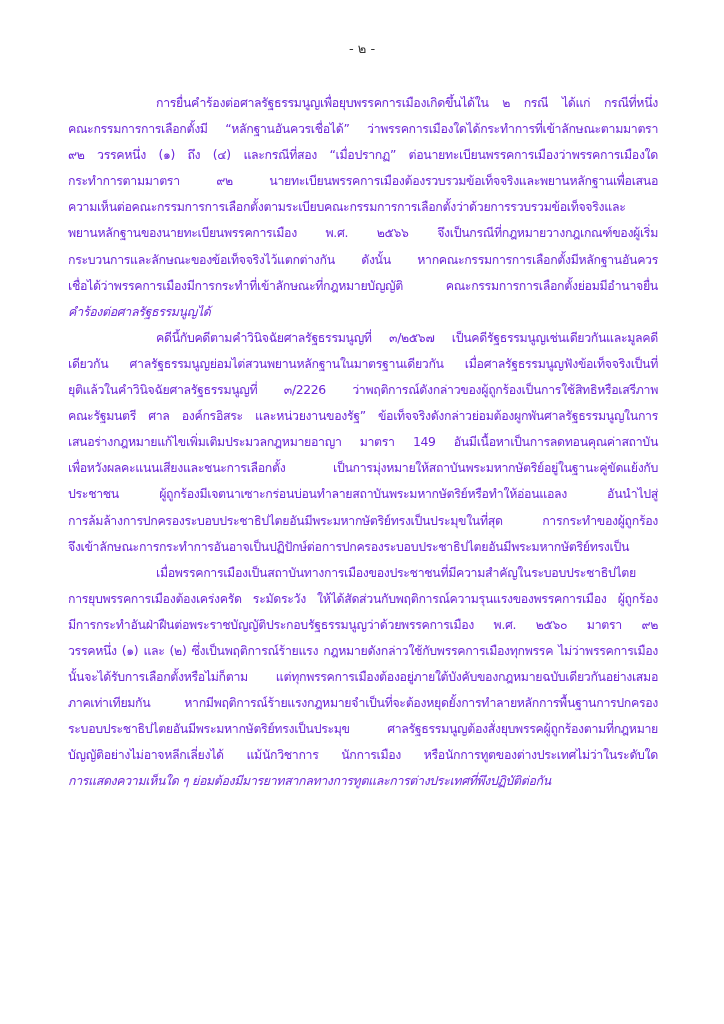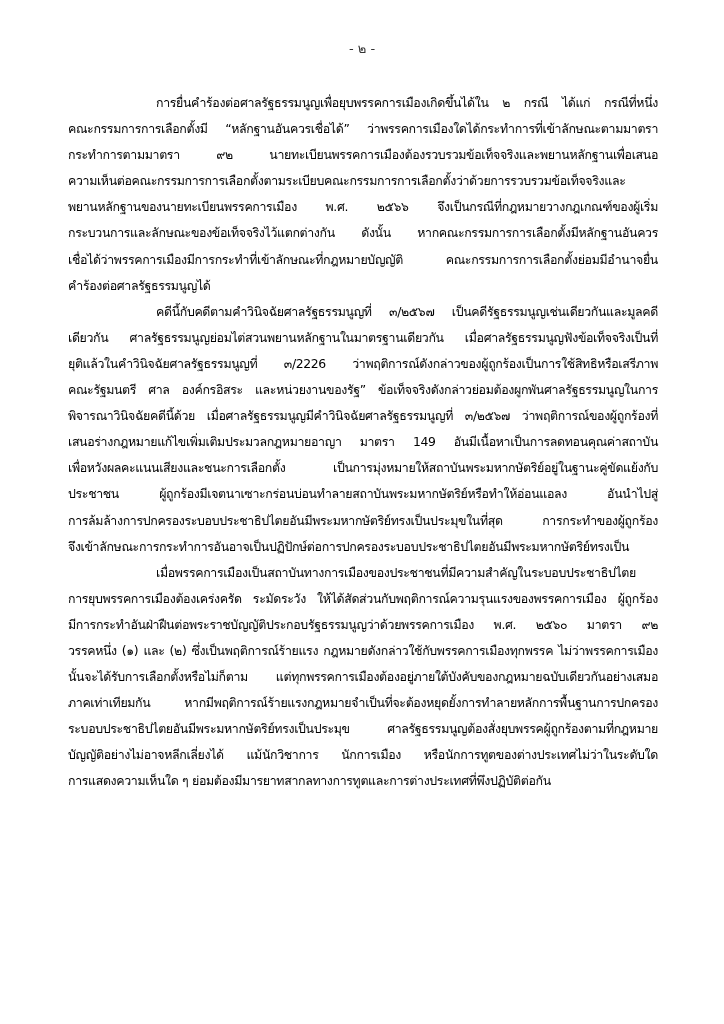--- a/index.html
+++ b/index.html
@@ -2,48 +2,48 @@
 <html><head>
 <meta charset="utf-8">
 <style>
   html, body { margin: 0; padding: 0; background: #ffffff; }
   body { width: 724px; height: 1024px; position: relative; overflow: hidden;
          font-family: "DejaVu Sans", "Liberation Sans", sans-serif; color: #222; }
   .page-number { position: absolute; top: 38px; left: 0; width: 724px; text-align: center;
                  font-size: 13px; color: #333; }
   .body { position: absolute; top: 90px; left: 68px; width: 590px; }
   .line { height: 26.1px; line-height: 26.1px; font-size: 12.4px; white-space: nowrap;
-          text-align: justify; text-align-last: justify; letter-spacing: -0.35px; color: #000000; }
+          text-align: justify; text-align-last: justify; letter-spacing: -0.35px; color: #6d28d9; }
   .line.indent { padding-left: 88px; }
-  .line.last { text-align-last: left; }
+  .line.last { text-align-last: left; font-style: italic; }
 </style>
 </head>
 <body>
 
 <div>
   <div class="page-number">- ๒ -</div>
 
   <div class="body">
     <div>
       <div class="line indent">การยื่นคำร้องต่อศาลรัฐธรรมนูญเพื่อยุบพรรคการเมืองเกิดขึ้นได้ใน ๒ กรณี ได้แก่ กรณีที่หนึ่ง</div>
       <div class="line">คณะกรรมการการเลือกตั้งมี “หลักฐานอันควรเชื่อได้” ว่าพรรคการเมืองใดได้กระทำการที่เข้าลักษณะตามมาตรา</div>
+      <div class="line">๙๒ วรรคหนึ่ง (๑) ถึง (๔) และกรณีที่สอง “เมื่อปรากฏ” ต่อนายทะเบียนพรรคการเมืองว่าพรรคการเมืองใด</div>
       <div class="line">กระทำการตามมาตรา ๙๒ นายทะเบียนพรรคการเมืองต้องรวบรวมข้อเท็จจริงและพยานหลักฐานเพื่อเสนอ</div>
       <div class="line">ความเห็นต่อคณะกรรมการการเลือกตั้งตามระเบียบคณะกรรมการการเลือกตั้งว่าด้วยการรวบรวมข้อเท็จจริงและ</div>
       <div class="line">พยานหลักฐานของนายทะเบียนพรรคการเมือง พ.ศ. ๒๕๖๖ จึงเป็นกรณีที่กฎหมายวางกฎเกณฑ์ของผู้เริ่ม</div>
       <div class="line">กระบวนการและลักษณะของข้อเท็จจริงไว้แตกต่างกัน ดังนั้น หากคณะกรรมการการเลือกตั้งมีหลักฐานอันควร</div>
       <div class="line">เชื่อได้ว่าพรรคการเมืองมีการกระทำที่เข้าลักษณะที่กฎหมายบัญญัติ คณะกรรมการการเลือกตั้งย่อมมีอำนาจยื่น</div>
       <div class="line last">คำร้องต่อศาลรัฐธรรมนูญได้</div>
     </div>
 
     <div>
       <div class="line indent">คดีนี้กับคดีตามคำวินิจฉัยศาลรัฐธรรมนูญที่ ๓/๒๕๖๗ เป็นคดีรัฐธรรมนูญเช่นเดียวกันและมูลคดี</div>
       <div class="line">เดียวกัน ศาลรัฐธรรมนูญย่อมไต่สวนพยานหลักฐานในมาตรฐานเดียวกัน เมื่อศาลรัฐธรรมนูญฟังข้อเท็จจริงเป็นที่</div>
       <div class="line">ยุติแล้วในคำวินิจฉัยศาลรัฐธรรมนูญที่ ๓/2226 ว่าพฤติการณ์ดังกล่าวของผู้ถูกร้องเป็นการใช้สิทธิหรือเสรีภาพ</div>
       <div class="line">คณะรัฐมนตรี ศาล องค์กรอิสระ และหน่วยงานของรัฐ” ข้อเท็จจริงดังกล่าวย่อมต้องผูกพันศาลรัฐธรรมนูญในการ</div>
-      <div class="line">พิจารณาวินิจฉัยคดีนี้ด้วย เมื่อศาลรัฐธรรมนูญมีคำวินิจฉัยศาลรัฐธรรมนูญที่ ๓/๒๕๖๗ ว่าพฤติการณ์ของผู้ถูกร้องที่</div>
       <div class="line">เสนอร่างกฎหมายแก้ไขเพิ่มเติมประมวลกฎหมายอาญา มาตรา 149 อันมีเนื้อหาเป็นการลดทอนคุณค่าสถาบัน</div>
       <div class="line">เพื่อหวังผลคะแนนเสียงและชนะการเลือกตั้ง เป็นการมุ่งหมายให้สถาบันพระมหากษัตริย์อยู่ในฐานะคู่ขัดแย้งกับ</div>
       <div class="line">ประชาชน ผู้ถูกร้องมีเจตนาเซาะกร่อนบ่อนทำลายสถาบันพระมหากษัตริย์หรือทำให้อ่อนแอลง อันนำไปสู่</div>
       <div class="line">การล้มล้างการปกครองระบอบประชาธิปไตยอันมีพระมหากษัตริย์ทรงเป็นประมุขในที่สุด การกระทำของผู้ถูกร้อง</div>
       <div class="line">จึงเข้าลักษณะการกระทำการอันอาจเป็นปฏิปักษ์ต่อการปกครองระบอบประชาธิปไตยอันมีพระมหากษัตริย์ทรงเป็น</div>
     </div>
 
     <div>
       <div class="line indent">เมื่อพรรคการเมืองเป็นสถาบันทางการเมืองของประชาชนที่มีความสำคัญในระบอบประชาธิปไตย</div>
       <div class="line">การยุบพรรคการเมืองต้องเคร่งครัด ระมัดระวัง ให้ได้สัดส่วนกับพฤติการณ์ความรุนแรงของพรรคการเมือง ผู้ถูกร้อง</div>

